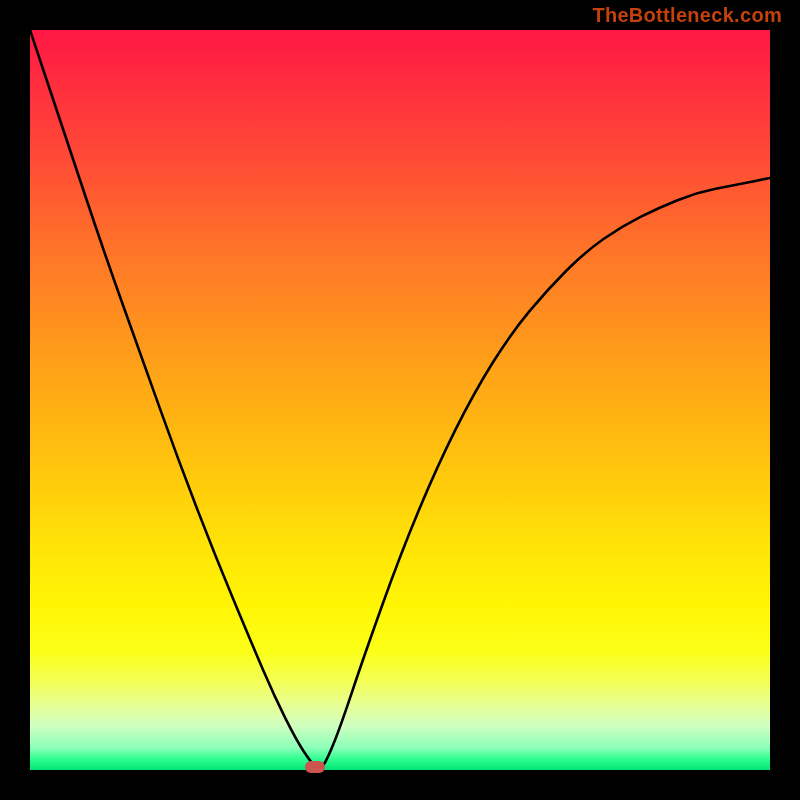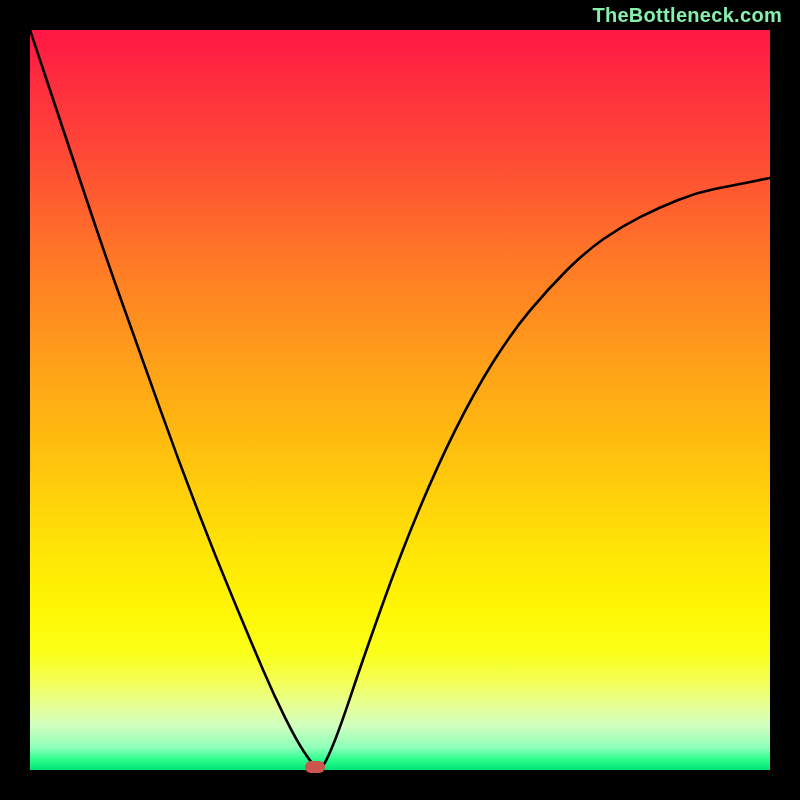--- a/index.html
+++ b/index.html
@@ -8,21 +8,21 @@
     height: 800px;
     background: #000;
     position: relative;
     font-family: Arial, Helvetica, sans-serif;
     overflow: hidden;
   }
   .watermark {
     position: absolute;
     top: 4px;
     right: 18px;
-    color: #86efac;
+    color: #c2410c;
     font-size: 20px;
     font-weight: 600;
     letter-spacing: 0.3px;
     z-index: 10;
   }
   .plot-area {
     position: absolute;
     left: 30px;
     top: 30px;
     width: 740px;

